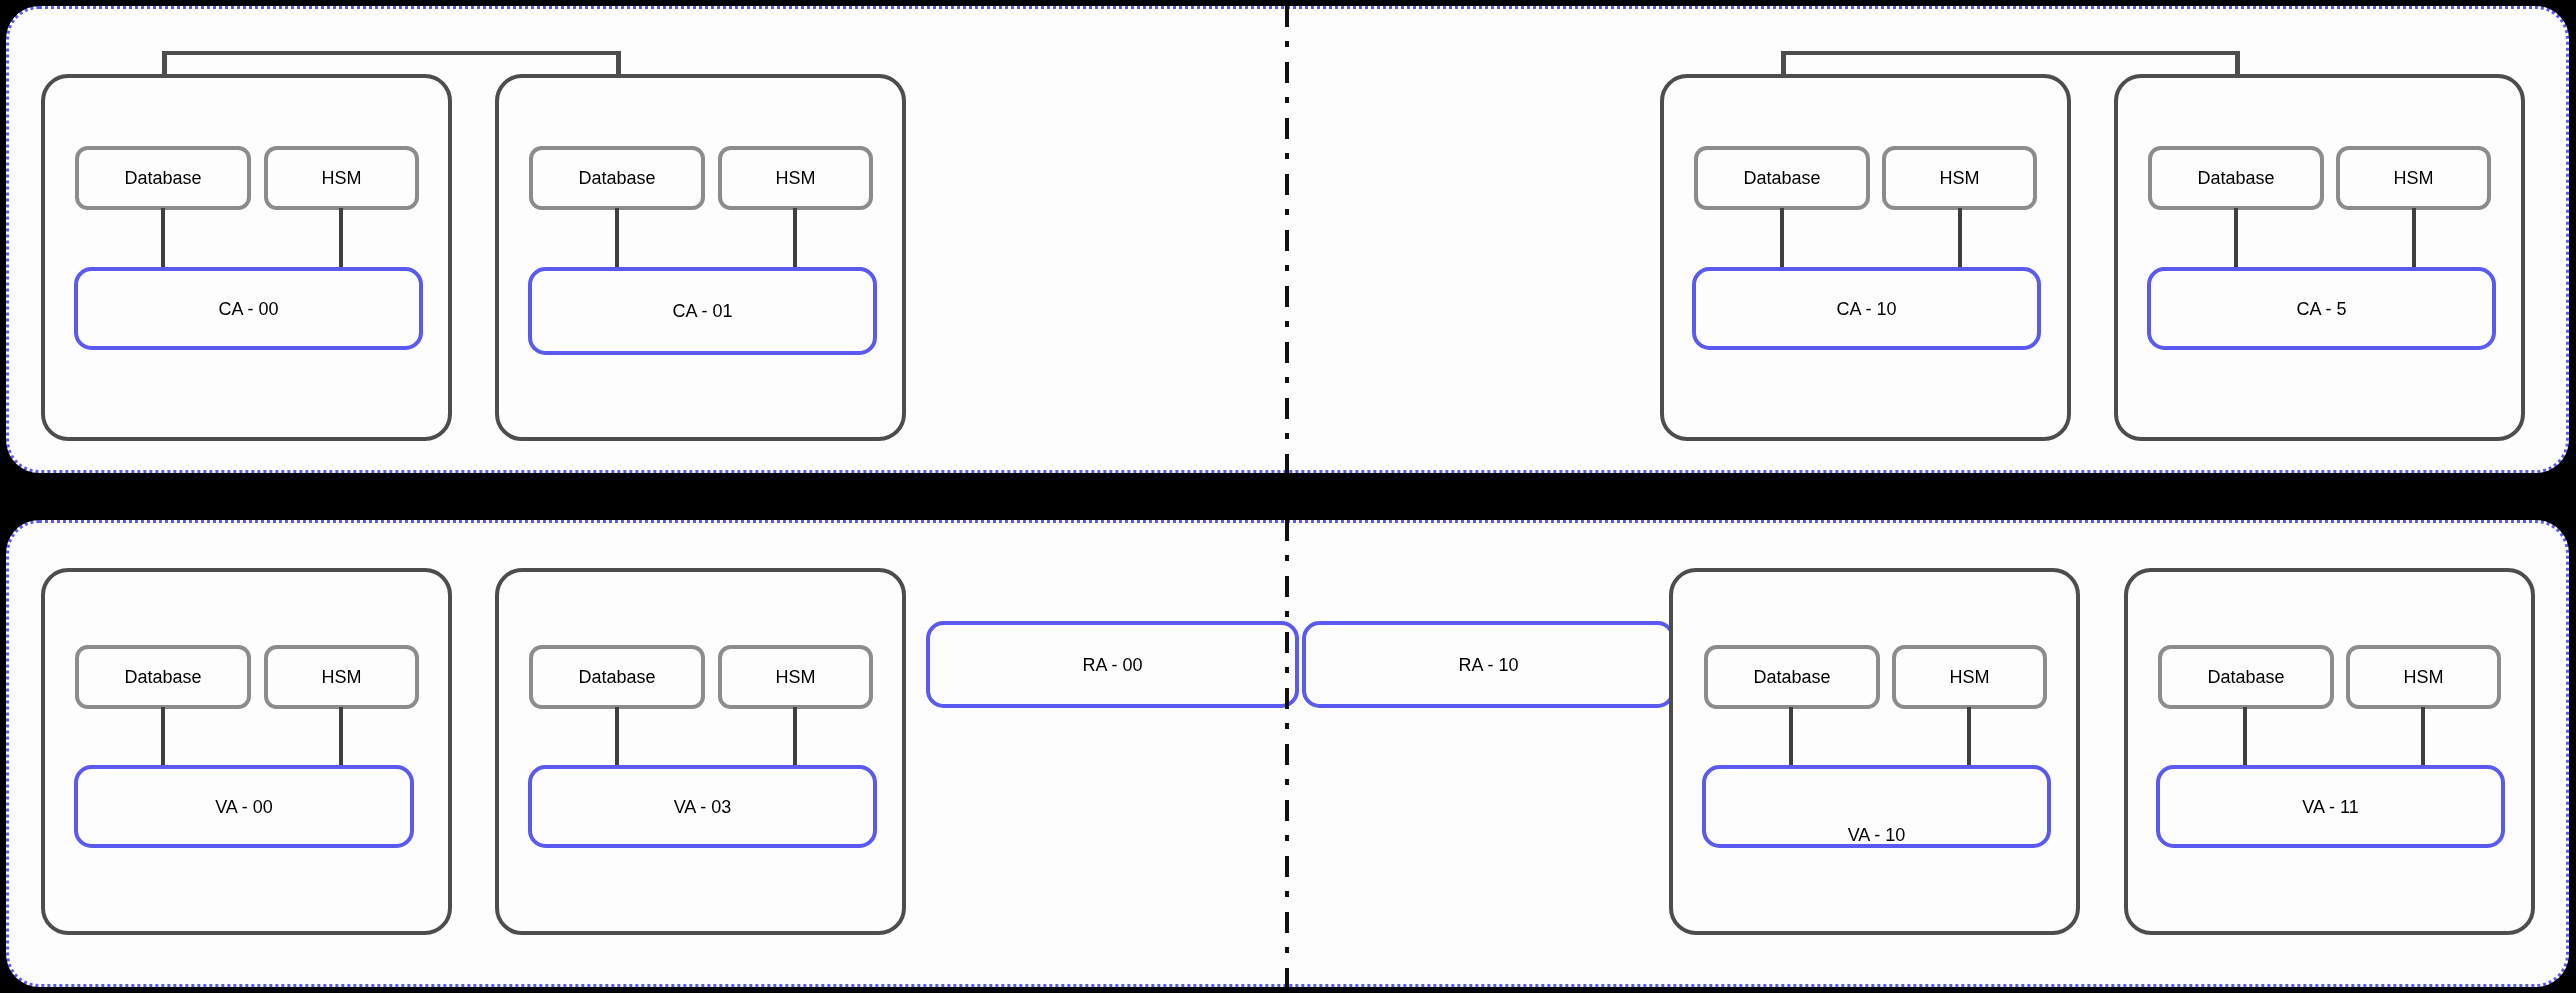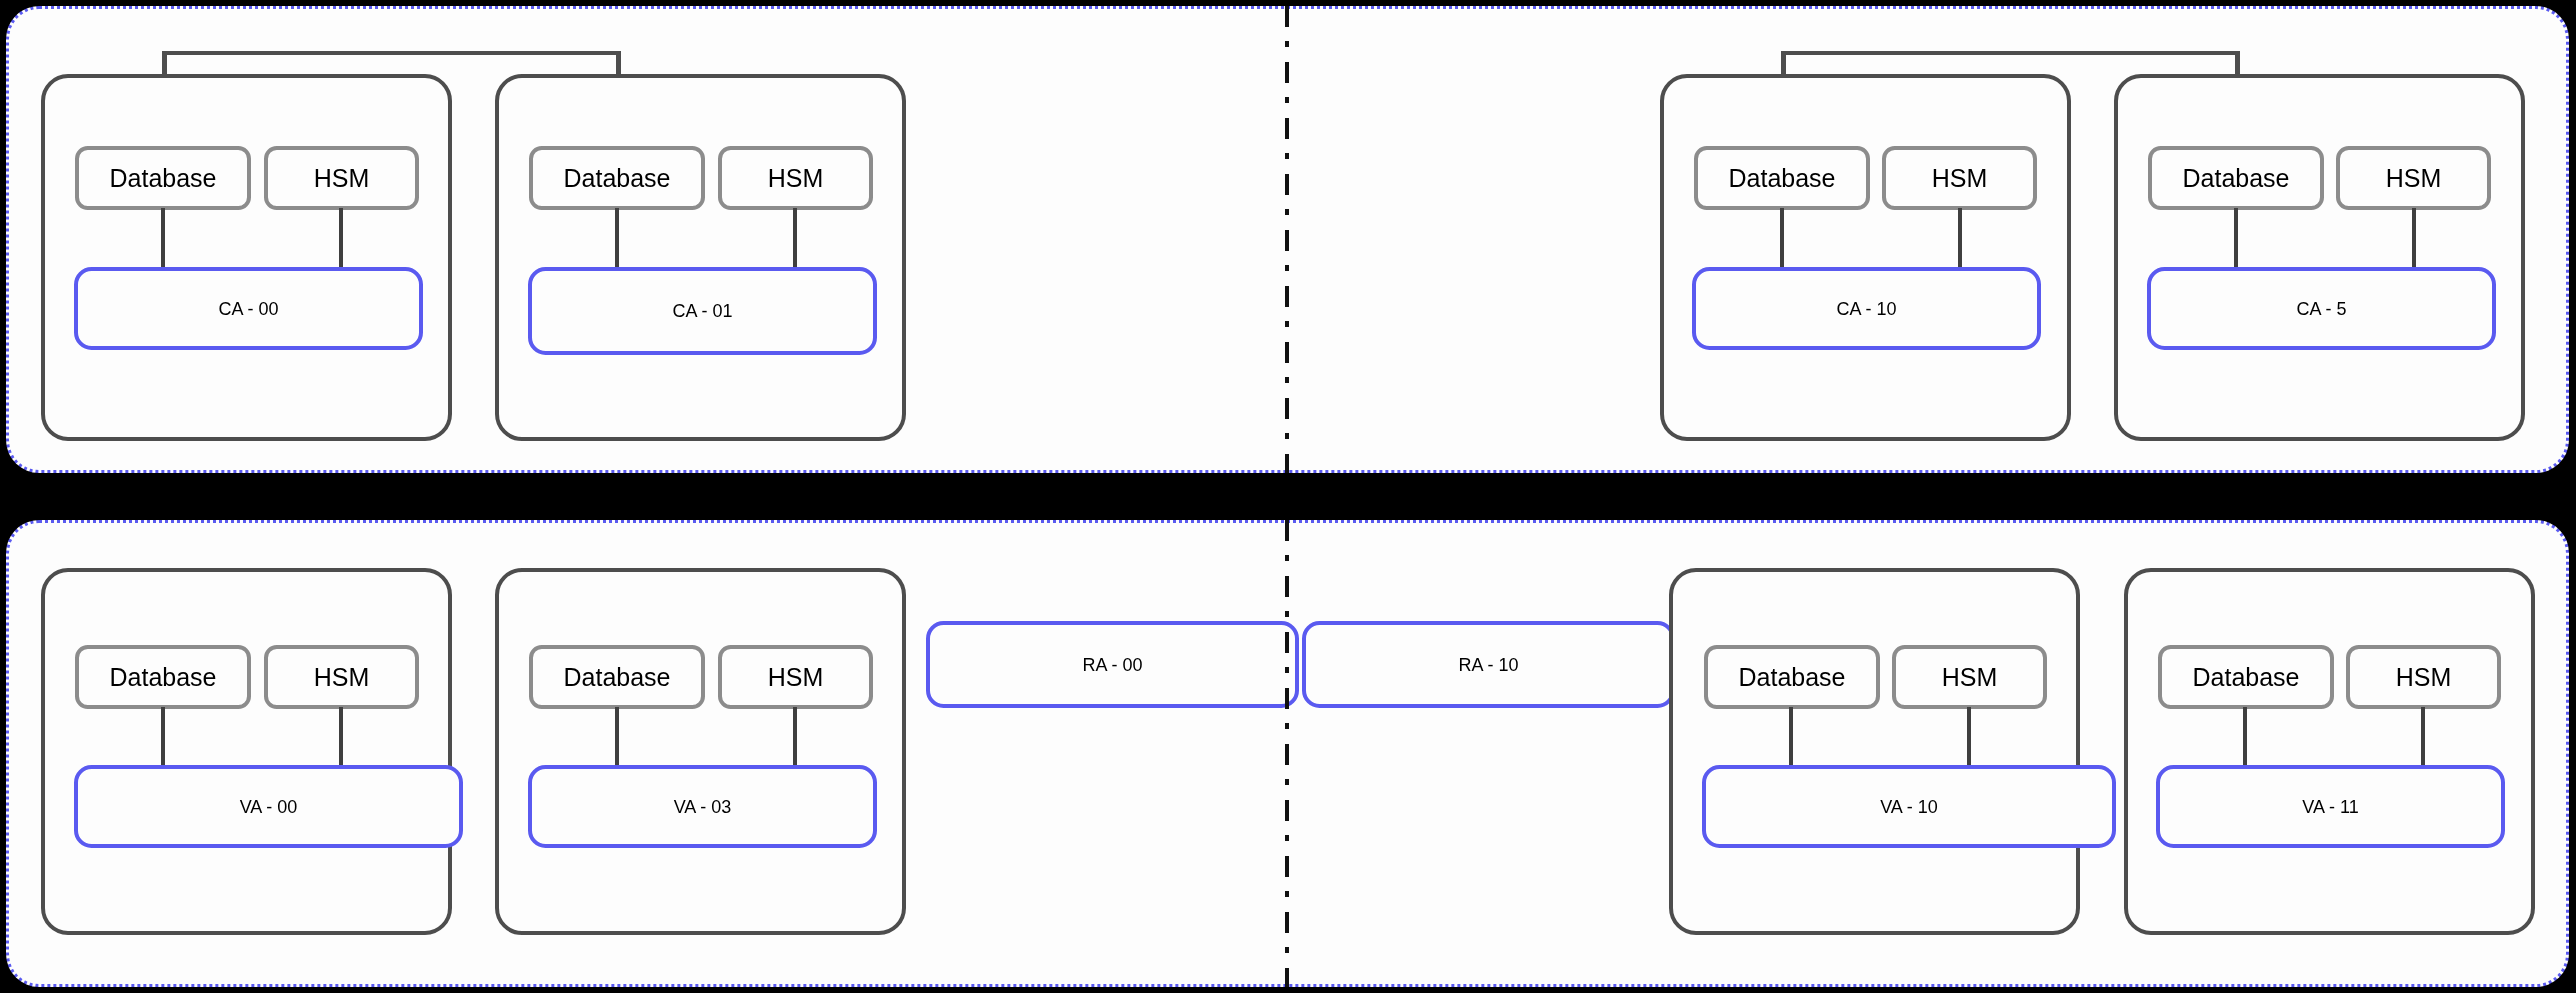--- a/index.html
+++ b/index.html
@@ -12,21 +12,21 @@
         border-radius:33px;box-sizing:border-box;}
 
   
   .sitecard{position:absolute;background:#fdfdfd;border:4px solid #4d4d4d;
             border-radius:27px;box-sizing:border-box;}
 
   
   .cbox{position:absolute;background:#fdfdfd;border:4px solid #8c8c8c;
         border-radius:12.7px;box-sizing:border-box;
         display:flex;align-items:center;justify-content:center;
-        font-size:25px;color:#000;line-height:1;white-space:nowrap;}
+        font-size:18px;color:#000;line-height:1;white-space:nowrap;}
 
   
   .bbox{position:absolute;background:#fdfdfd;border:4px solid #5a5af0;
         border-radius:17.5px;box-sizing:border-box;
         display:flex;align-items:center;justify-content:center;
         font-size:18px;color:#000;line-height:1;white-space:nowrap;}
 
   
   .stem{position:absolute;background:#3f3f3f;width:4px;}
 
@@ -122,21 +122,21 @@
 
   <div class="sitecard" style="left:41px;top:568px;width:411px;height:367px;"></div>
   <div class="cbox" style="left:75px;top:645px;width:176px;height:64px;">
     <span>Database</span>
   </div>
   <div class="cbox" style="left:264px;top:645px;width:155px;height:64px;">
     <span>HSM</span>
   </div>
   <div class="stem" style="left:161px;top:707px;height:60px;"></div>
   <div class="stem" style="left:339px;top:707px;height:60px;"></div>
-  <div class="bbox" style="left:74px;top:765px;width:389px;height:83px;">
+  <div class="bbox" style="left:74px;top:765px;width:340px;height:83px;">
     <span>VA - 00</span>
   </div>
 
   <div class="sitecard" style="left:495px;top:568px;width:411px;height:367px;"></div>
   <div class="cbox" style="left:529px;top:645px;width:176px;height:64px;">
     <span>Database</span>
   </div>
   <div class="cbox" style="left:718px;top:645px;width:155px;height:64px;">
     <span>HSM</span>
   </div>
@@ -155,21 +155,21 @@
 
   <div class="sitecard" style="left:1669px;top:568px;width:411px;height:367px;"></div>
   <div class="cbox" style="left:1704px;top:645px;width:176px;height:64px;">
     <span>Database</span>
   </div>
   <div class="cbox" style="left:1892px;top:645px;width:155px;height:64px;">
     <span>HSM</span>
   </div>
   <div class="stem" style="left:1789px;top:707px;height:60px;"></div>
   <div class="stem" style="left:1967px;top:707px;height:60px;"></div>
-  <div class="bbox" style="left:1702px;top:765px;width:414px;height:83px;">
+  <div class="bbox" style="left:1702px;top:765px;width:349px;height:83px;align-items:flex-end;">
     <span>VA - 10</span>
   </div>
 
   <div class="sitecard" style="left:2124px;top:568px;width:411px;height:367px;"></div>
   <div class="cbox" style="left:2158px;top:645px;width:176px;height:64px;">
     <span>Database</span>
   </div>
   <div class="cbox" style="left:2346px;top:645px;width:155px;height:64px;">
     <span>HSM</span>
   </div>

